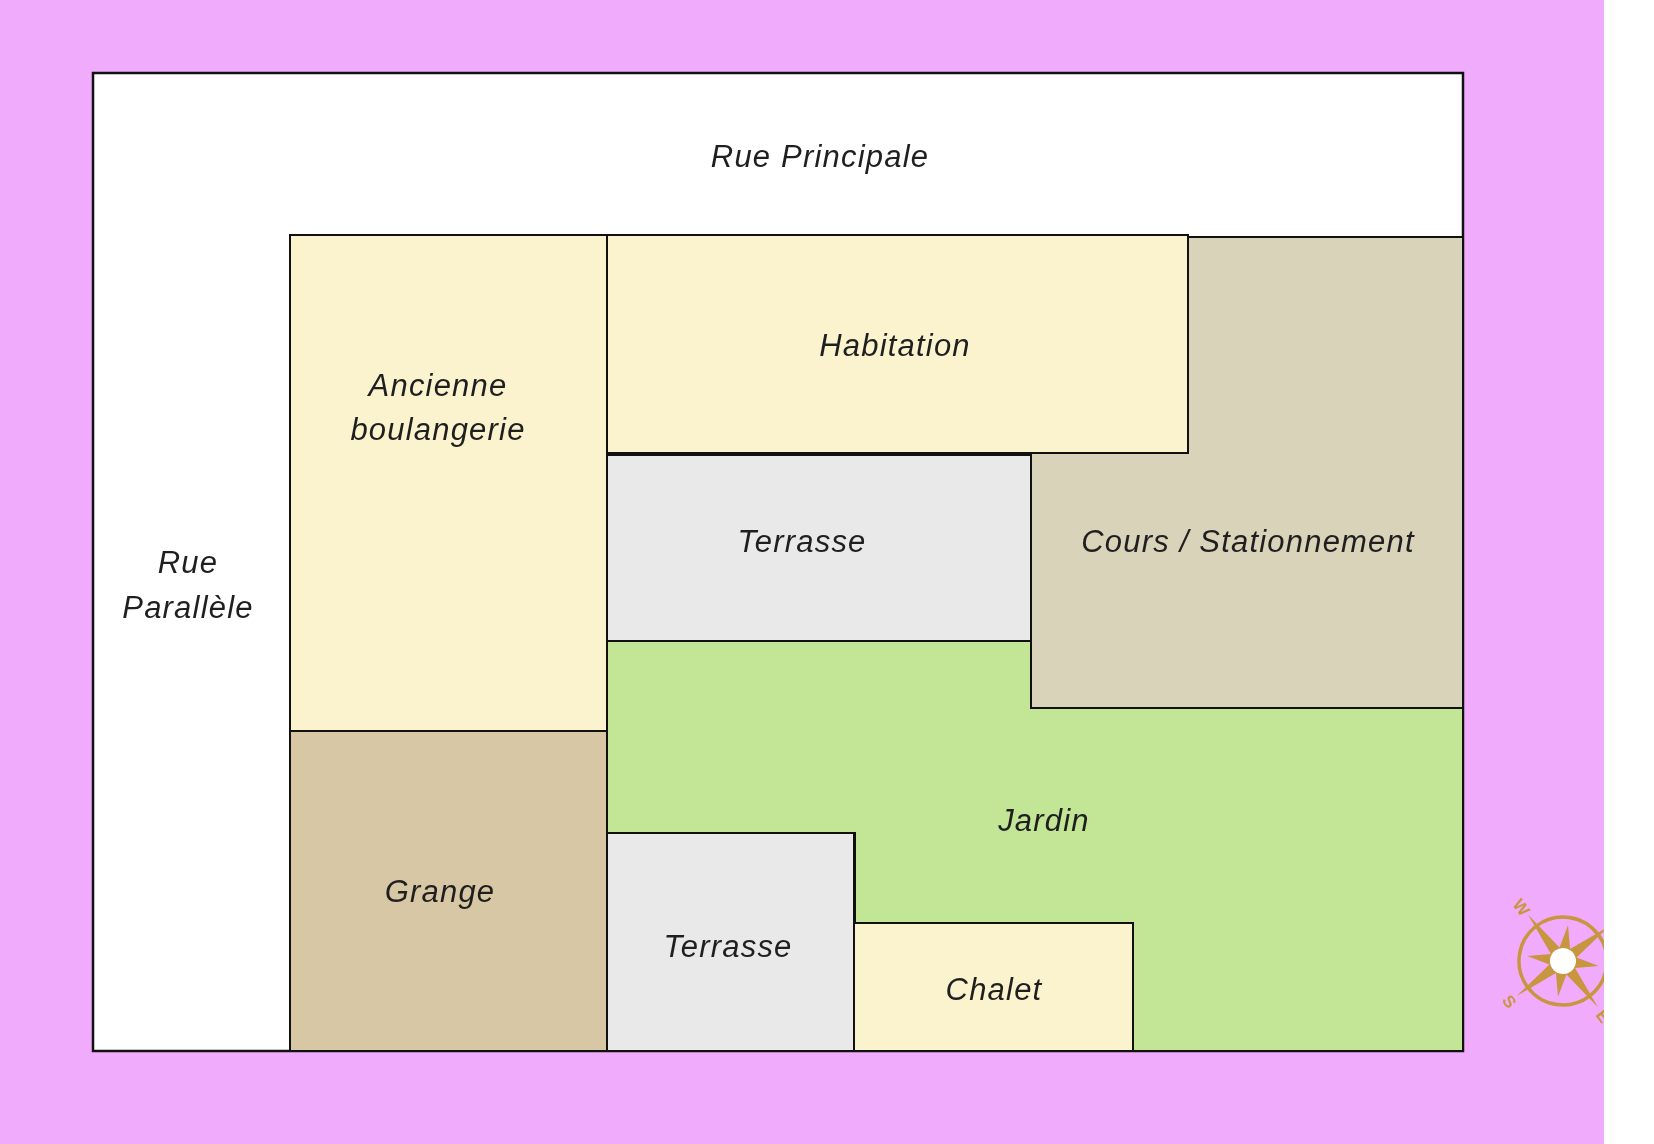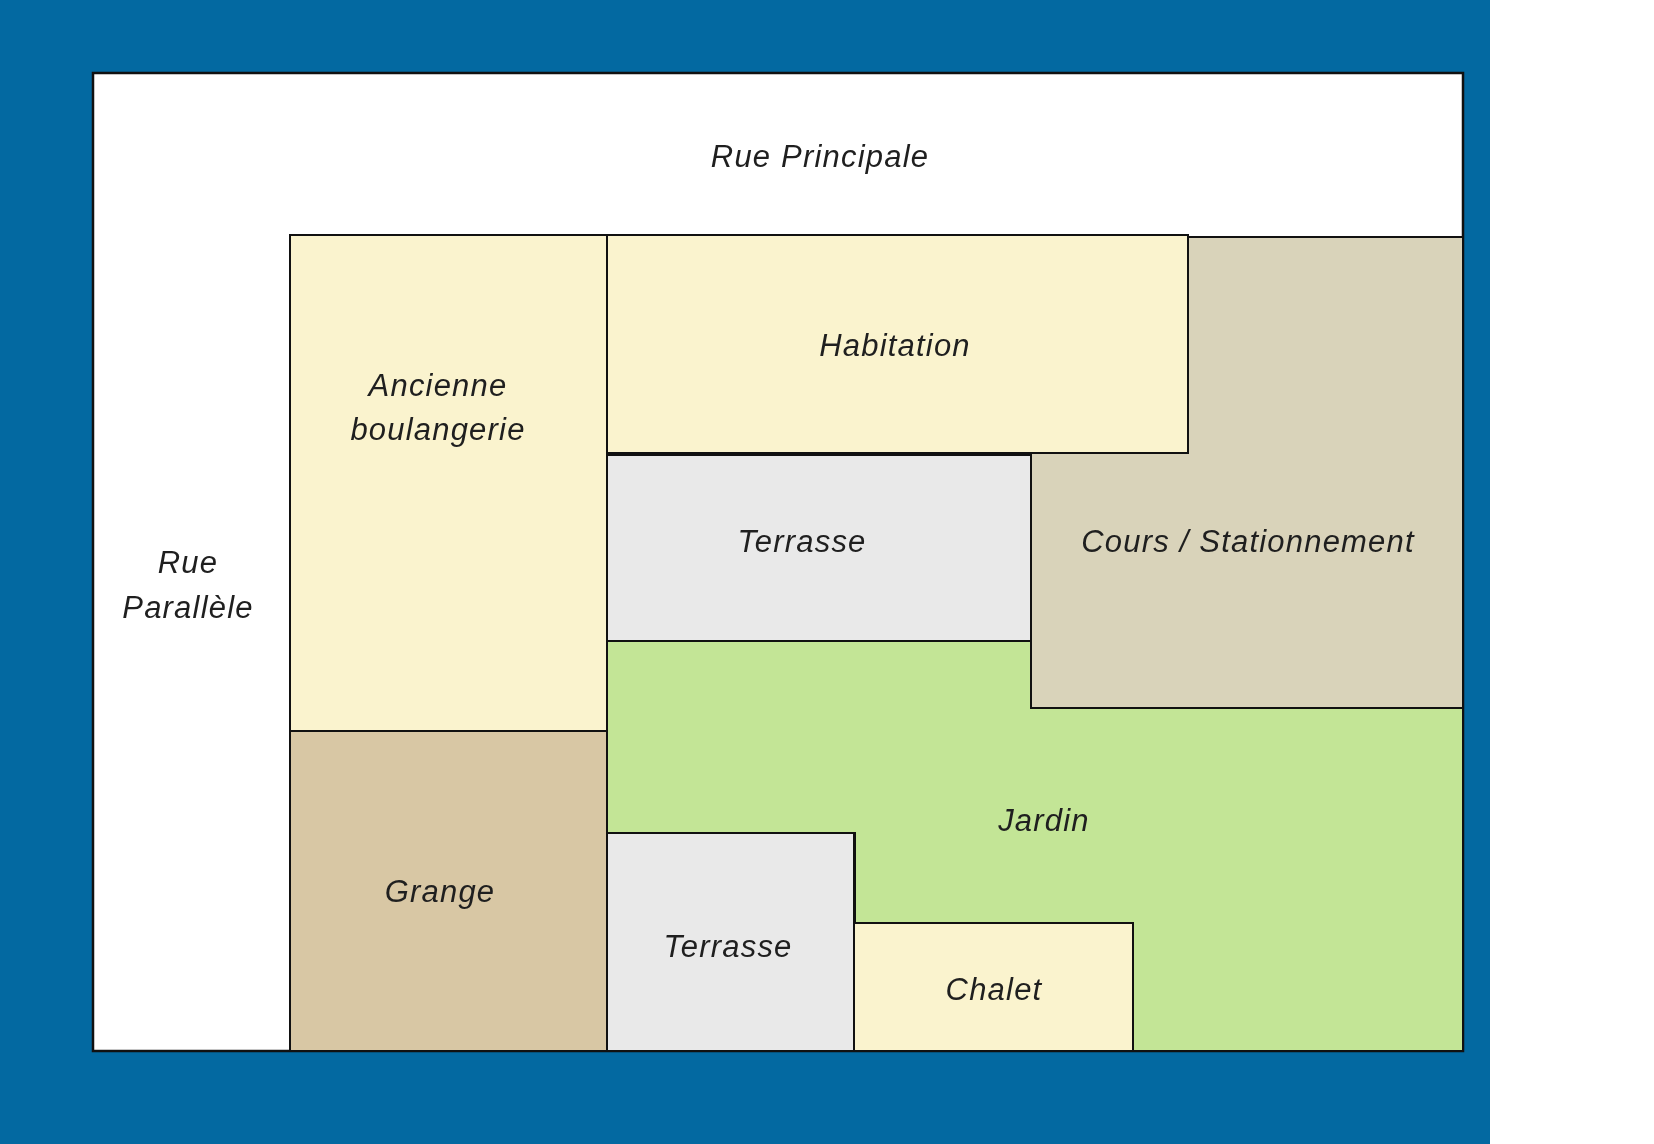--- a/index.html
+++ b/index.html
@@ -6,21 +6,21 @@
     --building-yellow:#FAF3CE;
     --paved-tan:#D9D3BA;
     --terrace-gray:#E9E9E9;
     --garden-green:#C3E596;
     --barn-brown:#D8C7A4;
     --outline:#111111;
     --street-white:#FFFFFF;
     --compass-gold:#C8963E;
   }
   html,body{margin:0;padding:0;background:#fff;}
-  .stage{position:relative;width:1490px;height:1144px;background:#0369a1;overflow:hidden;}
+  .stage{position:relative;width:1604px;height:1144px;background:#f0abfc;overflow:hidden;}
   svg{display:block;}
   .region{stroke:var(--outline);stroke-width:2;}
   .outer{fill:var(--street-white);stroke:var(--outline);stroke-width:2.5;}
   .fill-yellow{fill:var(--building-yellow);}
   .fill-tan{fill:var(--paved-tan);}
   .fill-gray{fill:var(--terrace-gray);}
   .fill-green{fill:var(--garden-green);}
   .fill-brown{fill:var(--barn-brown);}
   .label{
     font-family:"Liberation Sans","DejaVu Sans",sans-serif;

